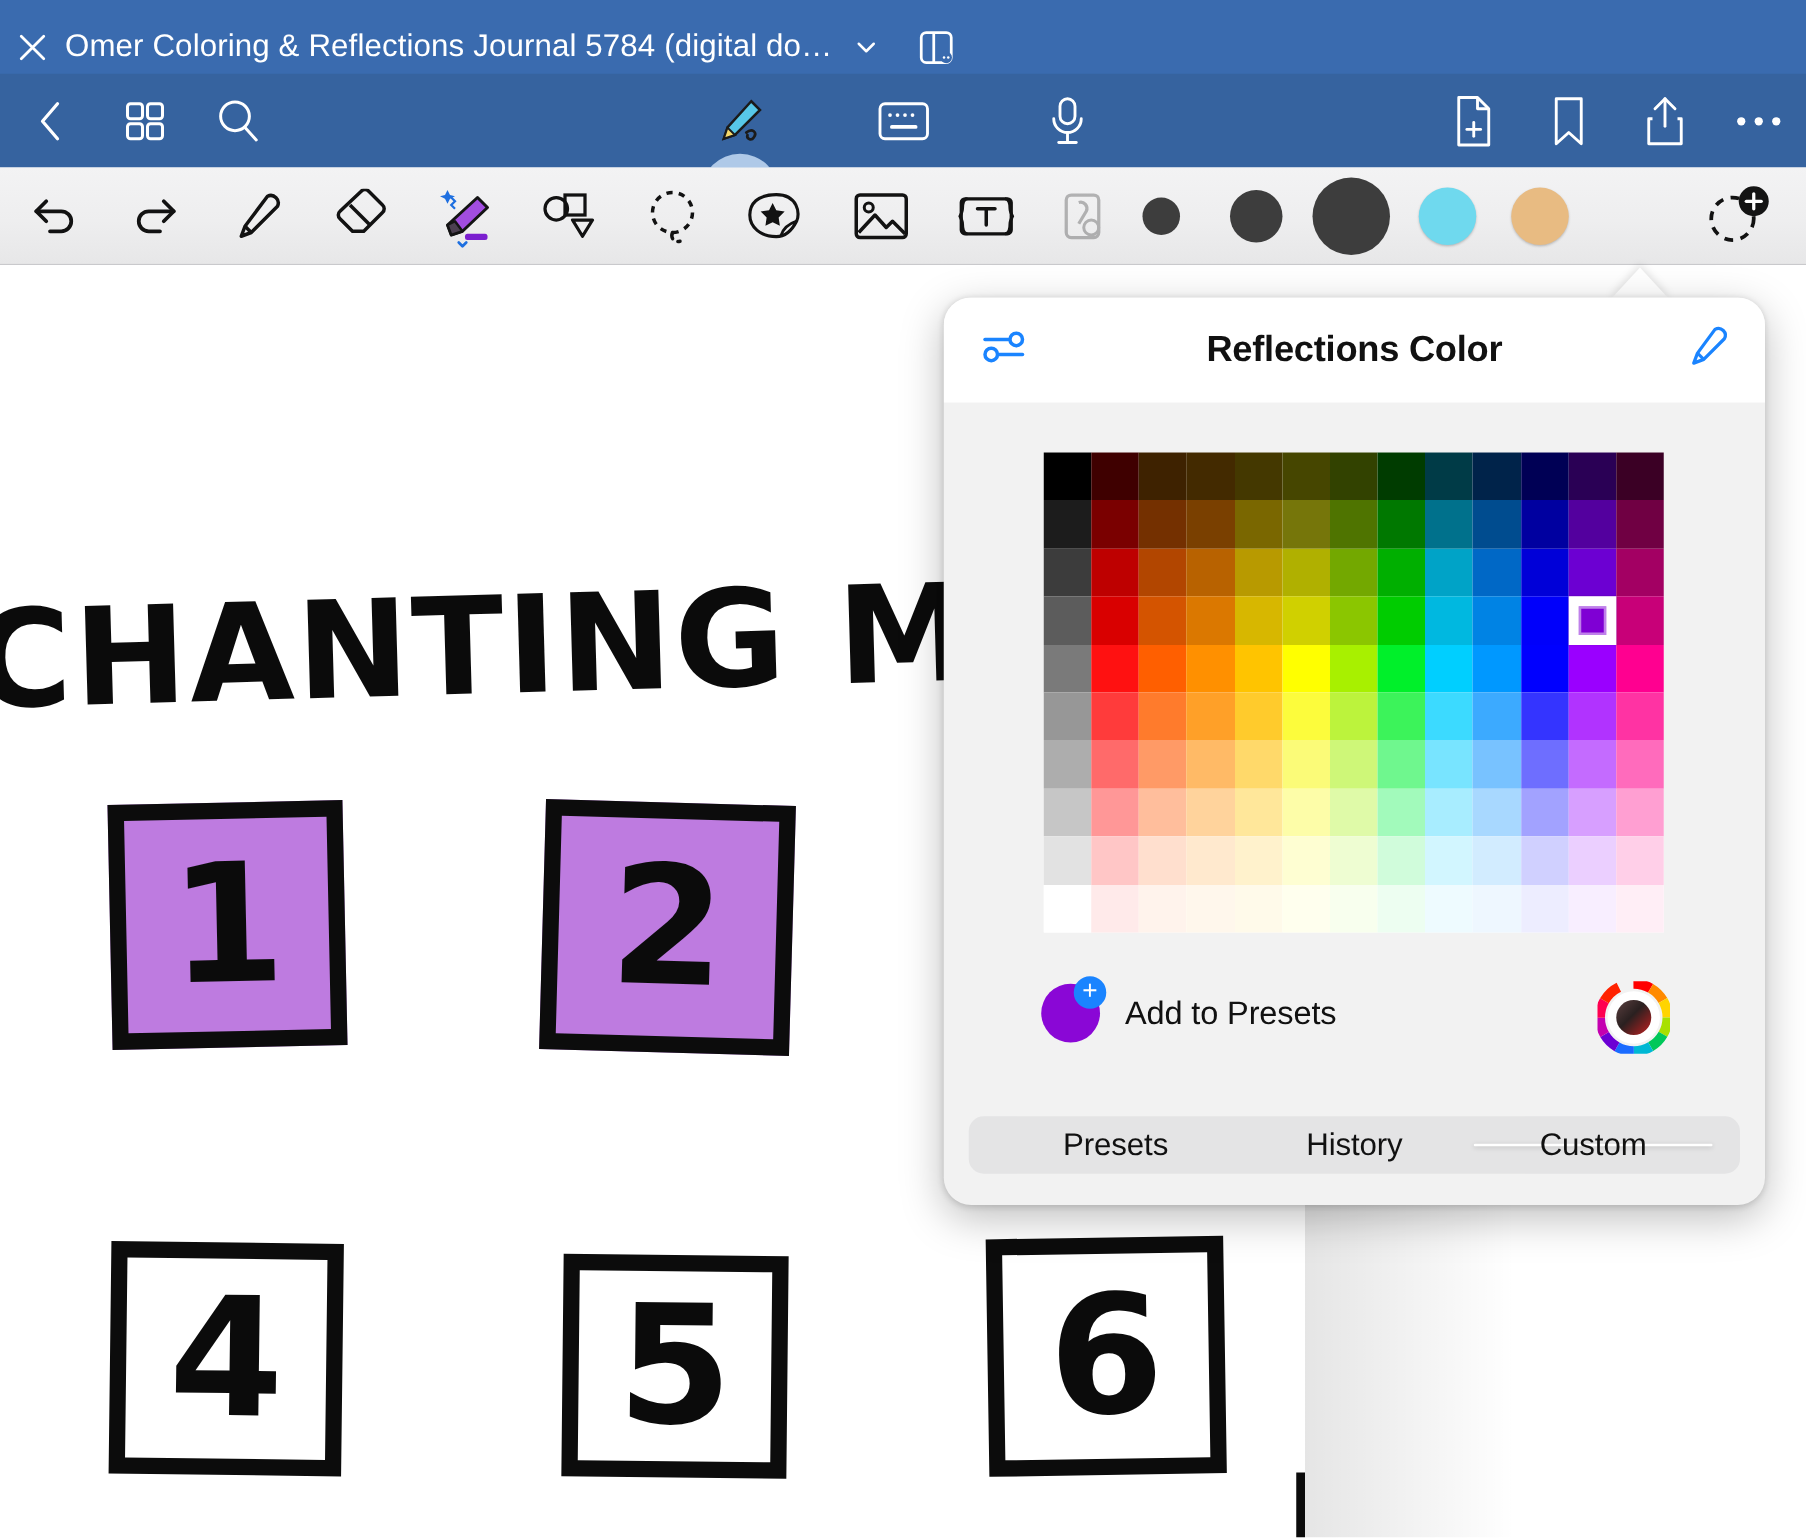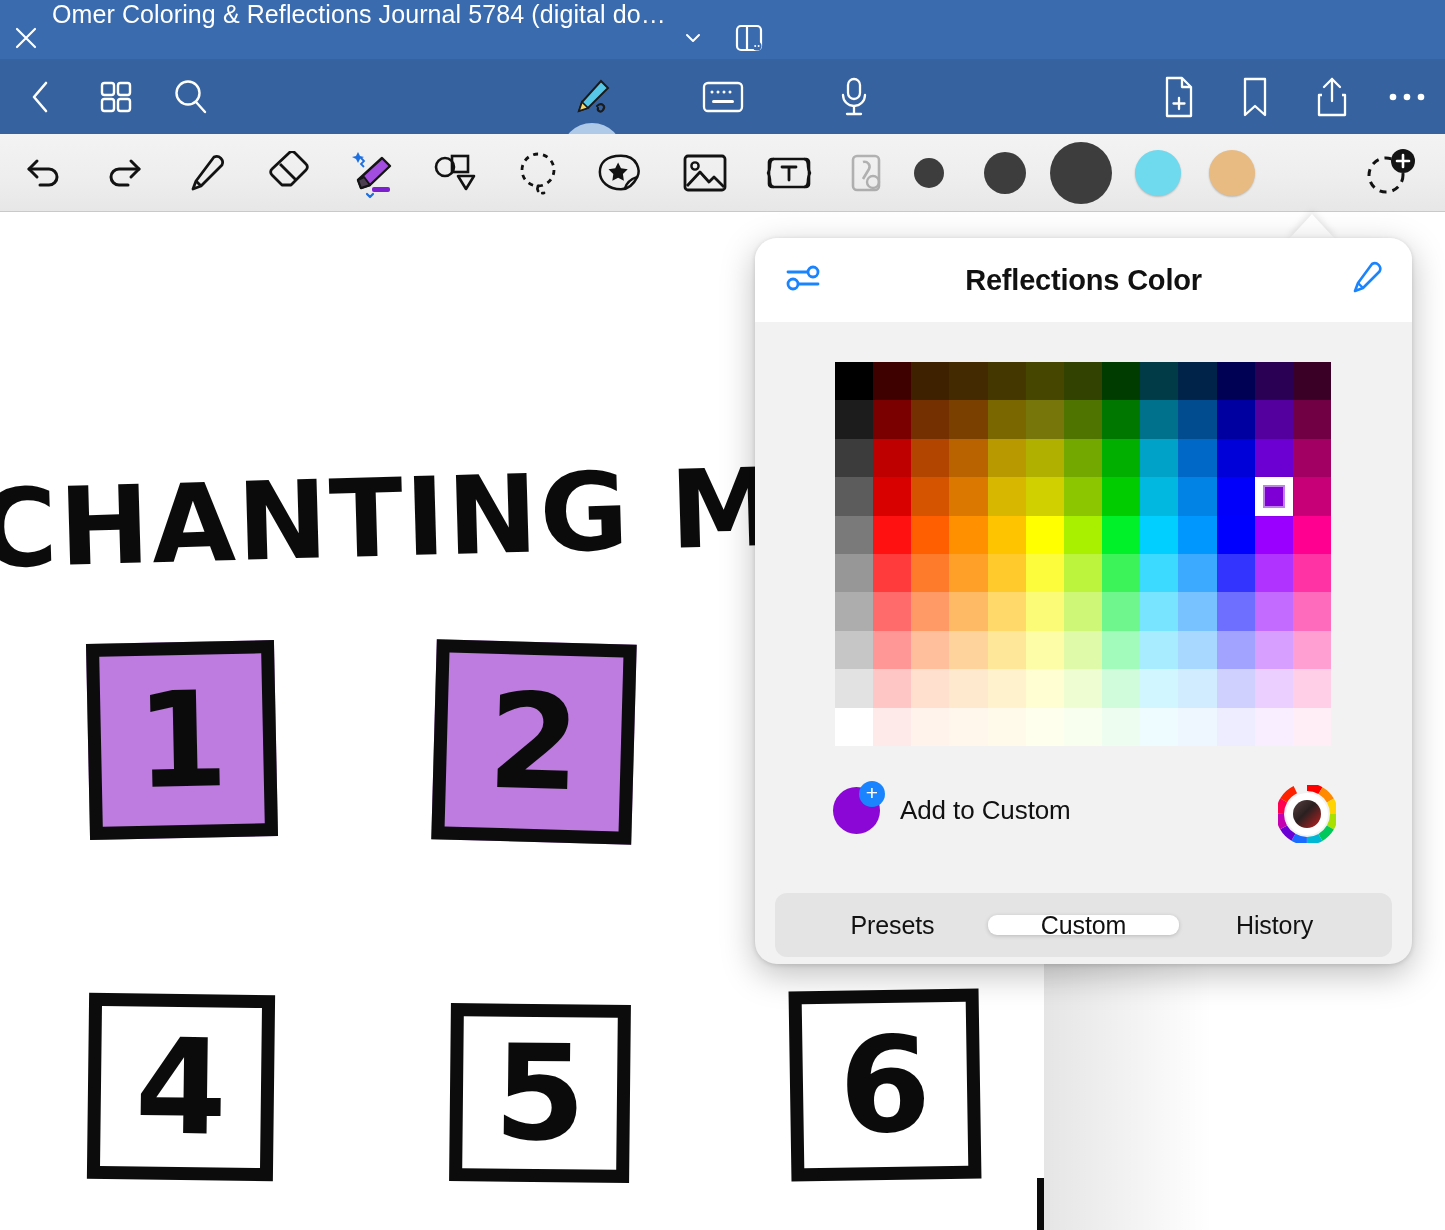--- a/index.html
+++ b/index.html
@@ -6,21 +6,21 @@
   html, body {
     width: 1445px; height: 1230px;
     font-family: "Liberation Sans", sans-serif;
     overflow: hidden; background: #fff;
   }
   #app { position: relative; width: 1445px; height: 1230px; overflow: hidden; }
 
   
   .titlebar {
     position: absolute; left: 0; top: 0; width: 1445px; height: 75px;
-    background: #3A6BAF; display: flex; 
+    background: #3A6BAF; display: flex; align-items: center;
   }
   .tb-close { width: 52px; display: flex; align-items: center; justify-content: center; cursor: pointer; }
   .tb-title {
     color: #fff; font-size: 25px; letter-spacing: .1px;
     white-space: nowrap; font-weight: 400;
   }
   .tb-chev { margin-left: 16px; display: flex; align-items: center; }
   .tb-right-icon { margin-left: 28px; display:flex; align-items:center; }
 
   
@@ -135,21 +135,21 @@
     position: absolute; left: 328px; top: 542px; width: 182px; height: 65px;
     background: #fff; border: 1px solid #D6D6D8; border-radius: 11px;
     display: flex; align-items: center; justify-content: center; gap: 12px; cursor: text;
   }
   .hex-label { font-size: 25px; color: #111; }
   .hex-val { font-size: 25px; color: #111; }
 
   .wheel { position: absolute; left: 523px; top: 547px; width: 58px; height: 58px; cursor: pointer; }
 
   .tabs {
-    position: absolute; left: 20px; top: 655px; width: 617px; height: 64px;
+    position: absolute; left: 20px; top: 655px; width: 617px; height: 46px;
     background: #E4E4E5; border-radius: 12px; display: flex; padding: 22px;
   }
   .tab { flex: 1; display: flex; align-items: center; justify-content: center;
          font-size: 25px; color: #111; border-radius: 9px; cursor: pointer; letter-spacing: -.1px; }
   .tab.active { background: #fff; box-shadow: 0 1px 4px rgba(0,0,0,.18); }
 </style>
 </head>
 <body>
 
 <div id="app">
@@ -554,21 +554,21 @@
         <div class="cell" style="background: rgb(238, 247, 255);"></div>
         <div class="cell" style="background: rgb(237, 237, 255);"></div>
         <div class="cell" style="background: rgb(248, 238, 255);"></div>
         <div class="cell" style="background: rgb(255, 238, 246);"></div>
       </div>
 
     <div class="addpreset">
       <span class="ap-circle">
         <span class="ap-plus">+</span>
       </span>
-      <span class="ap-label">Add to Custom</span>
+      <span class="ap-label">Add to Presets</span>
     </div>
 
 
     <div class="wheel">
       <svg width="58" height="58" viewBox="0 0 58 58">
         <defs>
           <linearGradient id="sphere" x1="0" y1="0" x2="1" y2="1">
             <stop offset="0%" stop-color="#5B4040"></stop>
               <stop offset="45%" stop-color="#2A2020"></stop>
               <stop offset="100%" stop-color="#C22020"></stop>
@@ -587,17 +587,17 @@
           <circle cx="29" cy="29" r="27" fill="none" stroke="#FF0050" stroke-width="8" stroke-dasharray="14.1 155" stroke-dashoffset="-126.9" transform="rotate(-90 29 29)"></circle>
           <circle cx="29" cy="29" r="27" fill="none" stroke="#FF2200" stroke-width="8" stroke-dasharray="16 155" stroke-dashoffset="-141" transform="rotate(-90 29 29)"></circle>
         </g>
         <circle cx="29" cy="29" r="21" fill="#fff"></circle>
         <circle cx="29" cy="29" r="14" fill="url(#sphere)"></circle>
       </svg>
     </div>
 
     <div class="tabs" id="tabs-host">
         <div class="tab">Presets</div>
+        <div class="tab">History</div>
         <div class="tab active">Custom</div>
-        <div class="tab">History</div>
       </div>
   </div>
 </div>
 
 </body></html>

